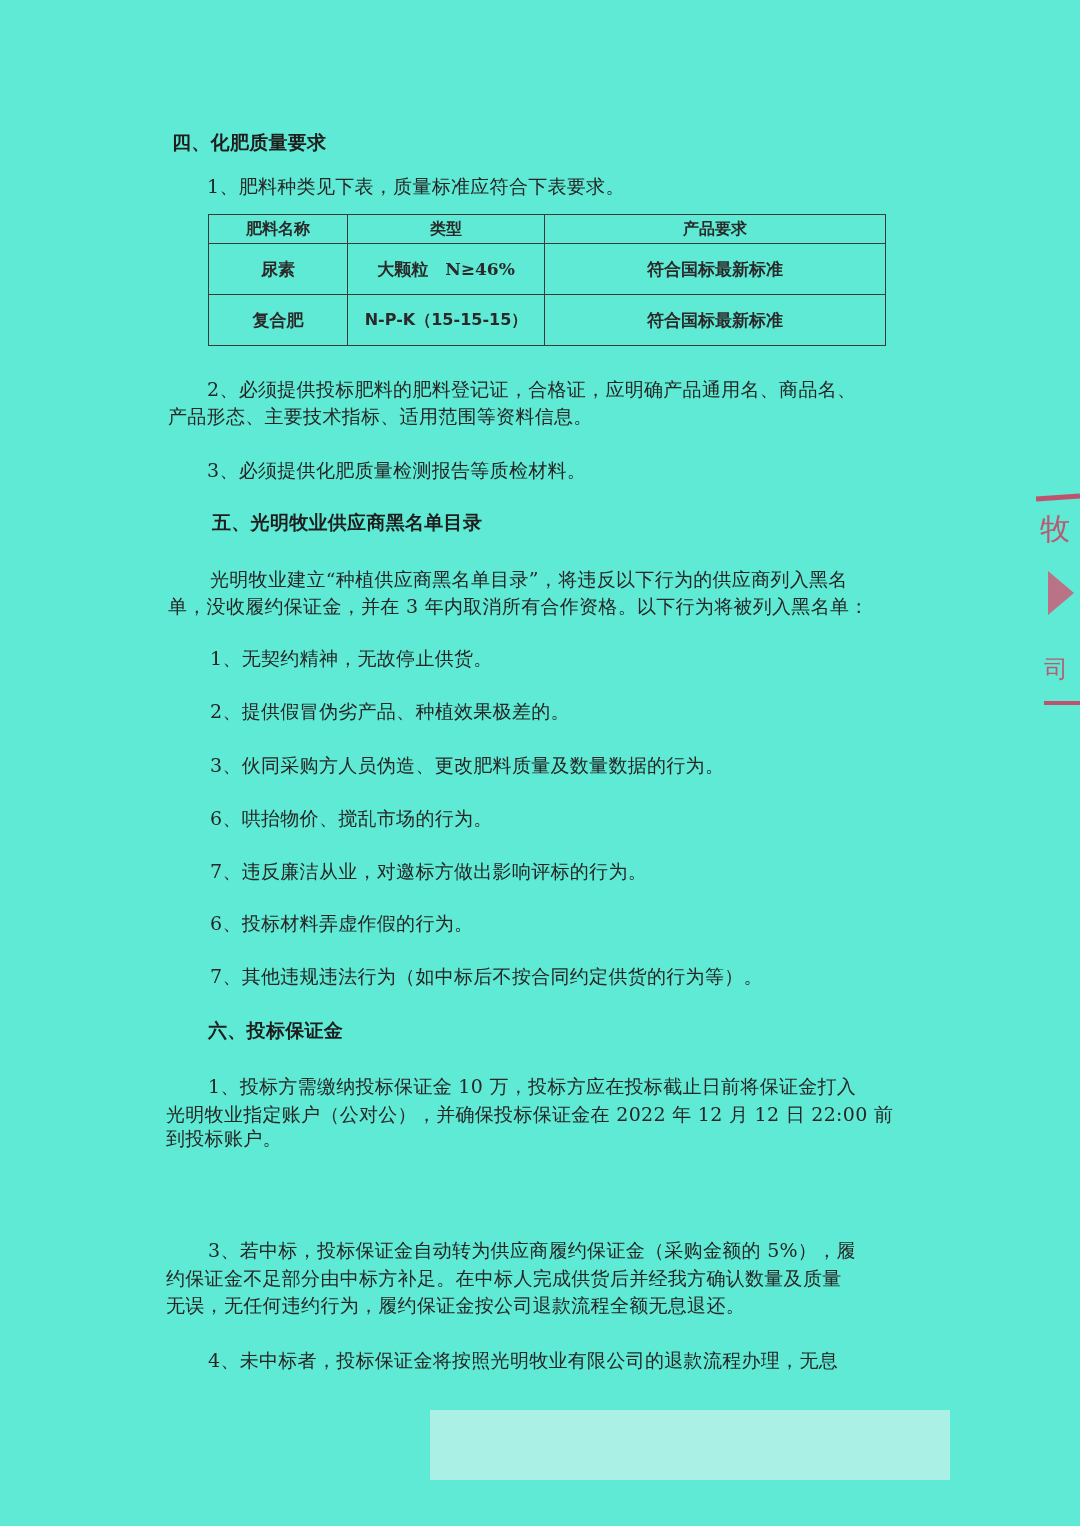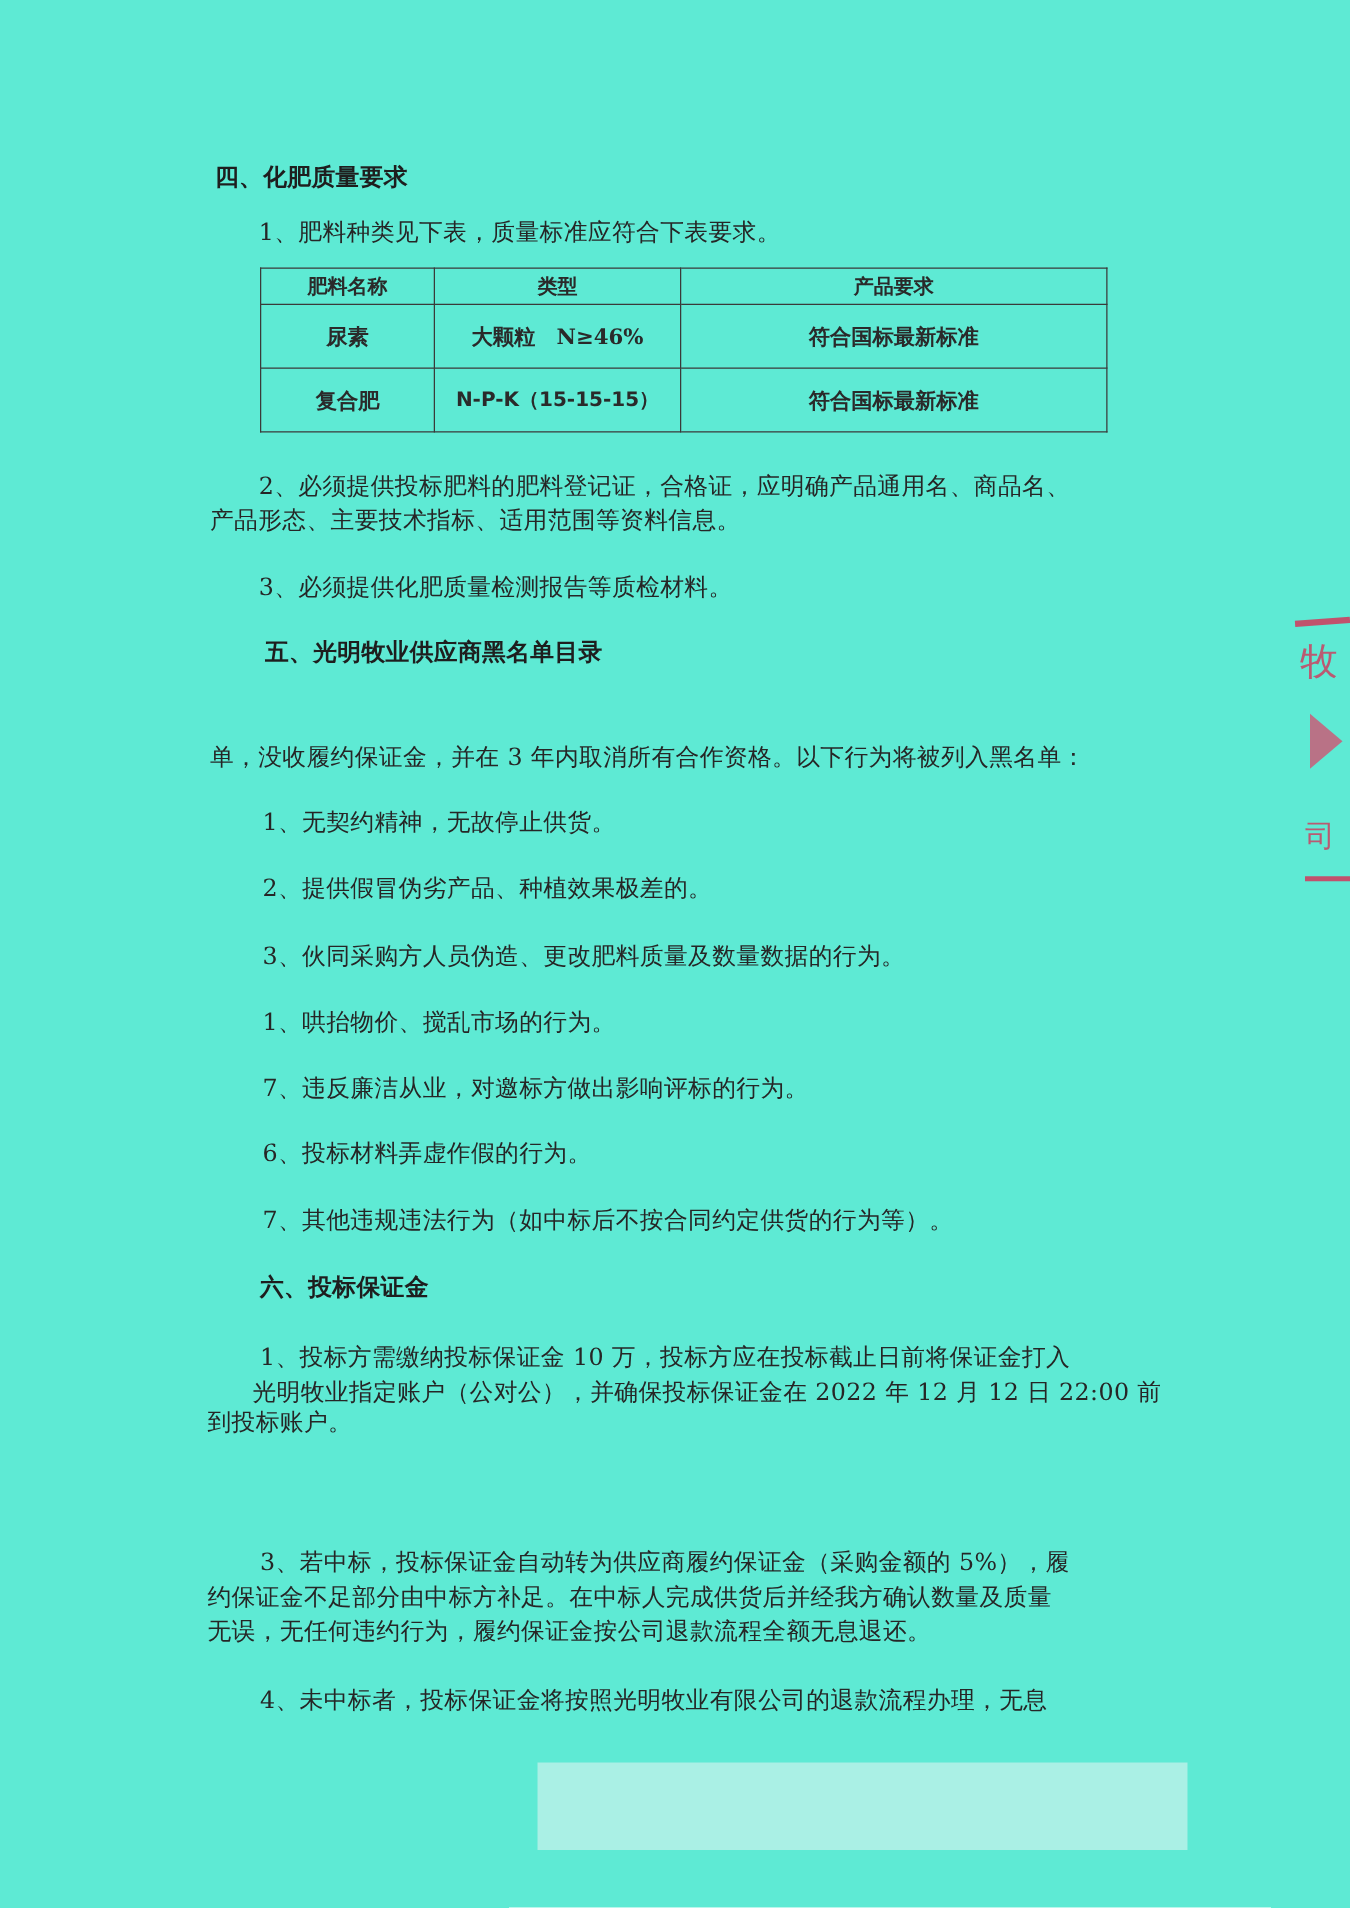--- a/index.html
+++ b/index.html
@@ -127,33 +127,34 @@
       <td>符合国标最新标准</td>
     </tr>
   </tbody>
     </table>
 
   <div class="line" style="left:207px;top:375px;">2、必须提供投标肥料的肥料登记证，合格证，应明确产品通用名、商品名、</div>
   <div class="line" style="left:168px;top:402px;">产品形态、主要技术指标、适用范围等资料信息。</div>
   <div class="line" style="left:207px;top:456px;">3、必须提供化肥质量检测报告等质检材料。</div>
 
   <div class="line heading" style="left:212px;top:508px;">五、光明牧业供应商黑名单目录</div>
+  <div class="line" style="left:210px;top:565px;">光明牧业建立“种植供应商黑名单目录”，将违反以下行为的供应商列入黑名</div>
   <div class="line" style="left:168px;top:592px;">单，没收履约保证金，并在 3 年内取消所有合作资格。以下行为将被列入黑名单：</div>
 
   <div class="line" style="left:210px;top:644px;">1、无契约精神，无故停止供货。</div>
   <div class="line" style="left:210px;top:697px;">2、提供假冒伪劣产品、种植效果极差的。</div>
   <div class="line" style="left:210px;top:751px;">3、伙同采购方人员伪造、更改肥料质量及数量数据的行为。</div>
-  <div class="line" style="left:210px;top:804px;">1、哄抬物价、搅乱市场的行为。</div>
+  <div class="line" style="left:210px;top:804px;">6、哄抬物价、搅乱市场的行为。</div>
   <div class="line" style="left:210px;top:857px;">7、违反廉洁从业，对邀标方做出影响评标的行为。</div>
   <div class="line" style="left:210px;top:909px;">6、投标材料弄虚作假的行为。</div>
   <div class="line" style="left:210px;top:962px;">7、其他违规违法行为（如中标后不按合同约定供货的行为等）。</div>
 
   <div class="line heading" style="left:208px;top:1016px;">六、投标保证金</div>
   <div class="line" style="left:208px;top:1072px;">1、投标方需缴纳投标保证金 10 万，投标方应在投标截止日前将保证金打入</div>
-  <div class="line" style="left:166px;top:1100px;margin-left:36px;">光明牧业指定账户（公对公），并确保投标保证金在 2022 年 12 月 12 日 22:00 前</div>
+  <div class="line" style="left:166px;top:1100px;">光明牧业指定账户（公对公），并确保投标保证金在 2022 年 12 月 12 日 22:00 前</div>
   <div class="line" style="left:166px;top:1124px;">到投标账户。</div>
   <div class="line" style="left:208px;top:1236px;">3、若中标，投标保证金自动转为供应商履约保证金（采购金额的 5%），履</div>
   <div class="line" style="left:166px;top:1264px;">约保证金不足部分由中标方补足。在中标人完成供货后并经我方确认数量及质量</div>
   <div class="line" style="left:166px;top:1291px;">无误，无任何违约行为，履约保证金按公司退款流程全额无息退还。</div>
   <div class="line" style="left:208px;top:1346px;">4、未中标者，投标保证金将按照光明牧业有限公司的退款流程办理，无息</div>
 
   <div class="seal">
     <div class="seal-bar" style="left:4px;top:0px;width:44px;height:5px;transform:rotate(-4deg);"></div>
     <div class="seal-char" style="left:8px;top:14px;">牧</div>
     <div class="seal-star" style="left:16px;top:76px;"></div>

